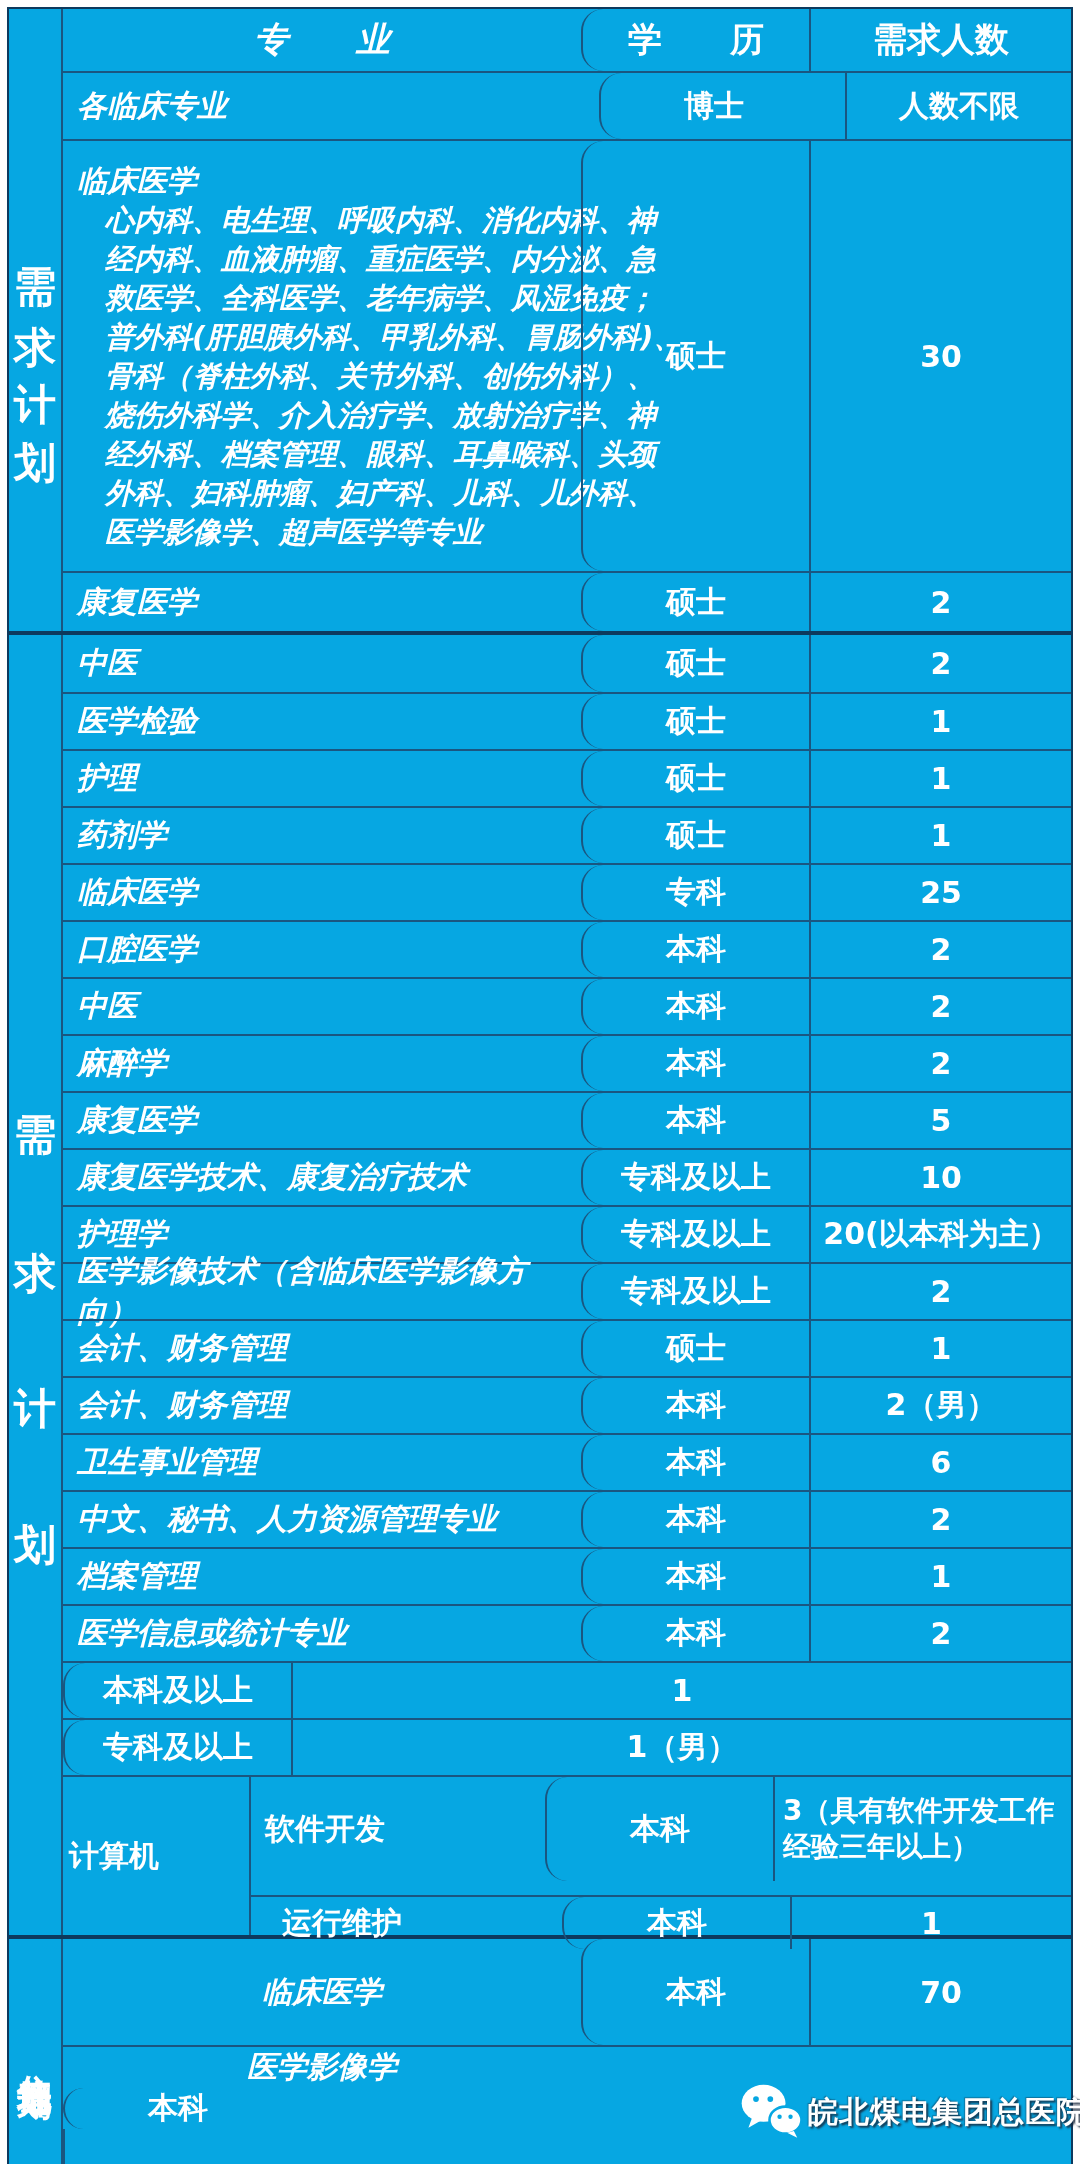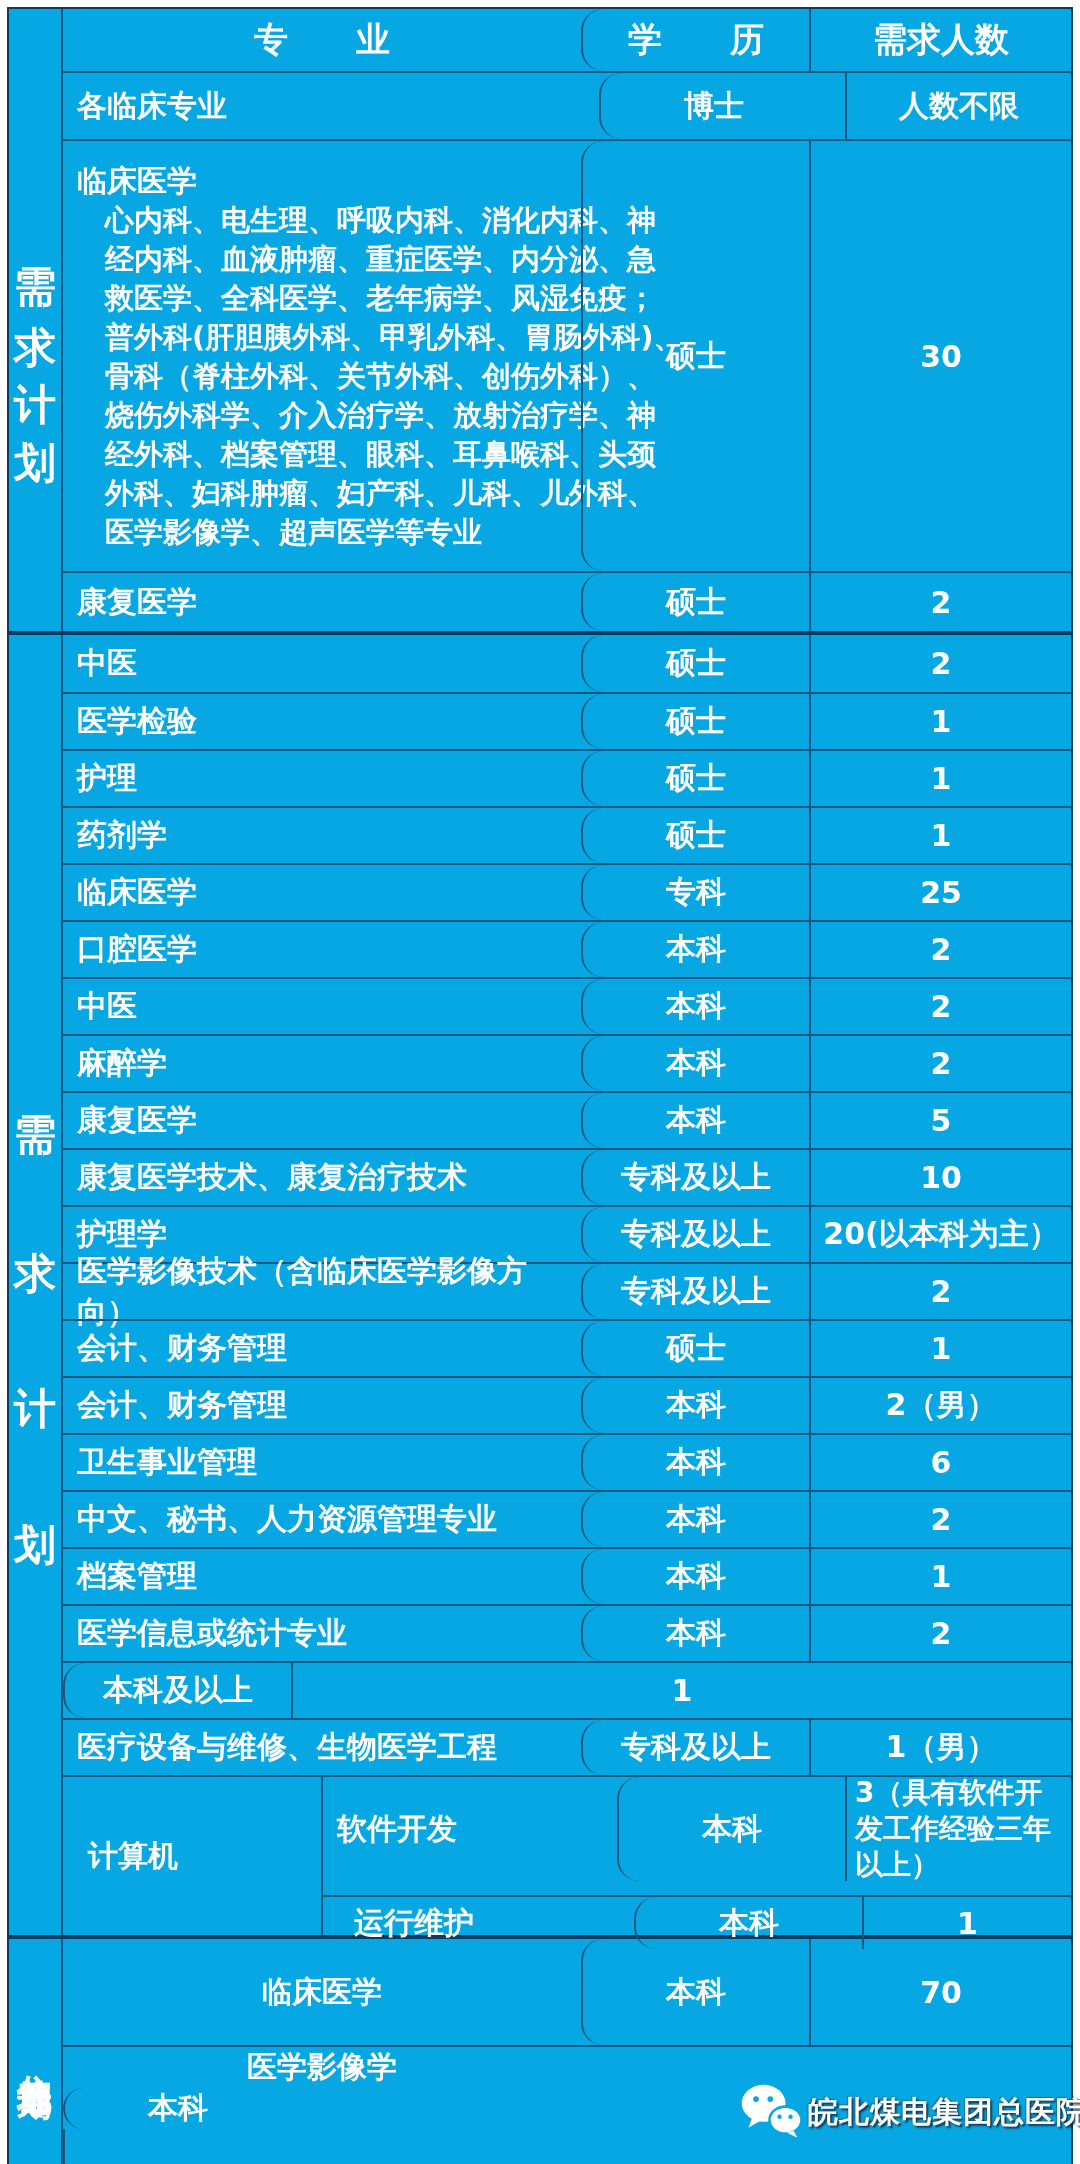--- a/index.html
+++ b/index.html
@@ -29,41 +29,41 @@
     writing-mode:vertical-lr;text-orientation:upright;
     font-size:42px;line-height:52px;
   }
   .vtext.sp-wide{letter-spacing:58px;margin-bottom:-58px;}
   .vtext.sp-xwide{letter-spacing:136px;margin-bottom:-136px;}
   .vtext.sp-tight{font-size:34px;letter-spacing:2px;margin-bottom:-2px;}
   .rows{flex:1;display:flex;flex-direction:column;}
   .row{display:flex;align-items:stretch;}
   .row + .row{border-top:2px solid var(--line);}
   .cell{display:flex;align-items:center;font-size:30px;}
-  .cell-major{width:518px;padding-left:14px;}
+  .cell-major{width:518px;padding-left:14px;font-style:italic;}
   .cell-edu{width:228px;border-left:2px solid var(--line);justify-content:center;text-align:center;border-radius:22px;}
   .cell-count{flex:1;border-left:2px solid var(--line);justify-content:center;text-align:center;}
   .center-major{justify-content:center;padding-left:0;text-align:center;}
   
   .row-header{height:62px;}
   .row-header .cell{font-size:34px;justify-content:center;padding-left:0;}
   
   .r-doctor{height:68px;gap:18px;}
   .r-big{height:432px;}
   .r-kangfu{height:60px;}
   .bigcell{flex-direction:column;align-items:flex-start;justify-content:center;}
   .big-title{font-size:30px;line-height:40px;}
   .big-lines{padding-left:28px;}
   .big-lines div{font-size:29px;line-height:39px;white-space:nowrap;}
   
   .sec2 .row-std{height:57px;}
   .row-comp{height:160px;}
   .comp-label{
-    width:260px;border-right:2px solid var(--line);
-    display:flex;align-items:center;font-size:30px;padding-left:25px;
+    width:188px;border-right:2px solid var(--line);
+    display:flex;align-items:center;font-size:30px;padding-left:6px;
   }
   .comp-sub{flex:1;display:flex;flex-direction:column;gap:14px;}
   .subrow{display:flex;flex:0 0 auto;}
   .subrow + .subrow{border-top:2px solid var(--line);padding-left:17px;}
   .subrow-1{height:104px;}
   .subrow-2{height:54px;}
   .sub-major{width:294px;padding-left:14px;}
   .count-long{justify-content:flex-start;padding:16px 8px;font-size:28px;line-height:36px;text-align:left;}
   
   .r-s3a{height:106px;}
@@ -220,21 +220,20 @@
         <div class="row row-std">
           <div class="cell cell-major">医学信息或统计专业</div>
           <div class="cell cell-edu">本科</div>
           <div class="cell cell-count">2</div>
         </div>
         <div class="row row-std">
           <div class="cell cell-edu">本科及以上</div>
           <div class="cell cell-count">1</div>
         </div>
         <div class="row row-std">
-          <div class="cell cell-major">医疗设备与维修、生物医学工程</div>
           <div class="cell cell-edu">专科及以上</div>
           <div class="cell cell-count">1（男）</div>
         </div>
 
         <div class="row row-comp">
           <div class="comp-label">计算机</div>
           <div class="comp-sub">
             <div class="subrow subrow-1">
               <div class="cell sub-major">软件开发</div>
               <div class="cell cell-edu">本科</div>

